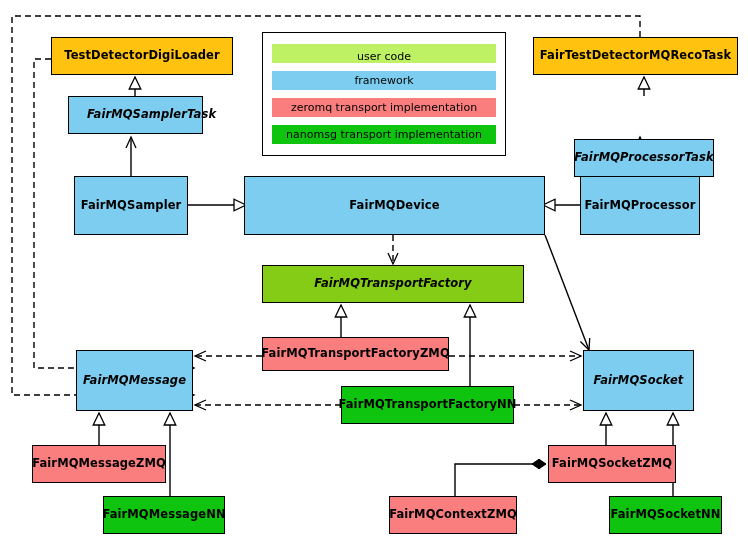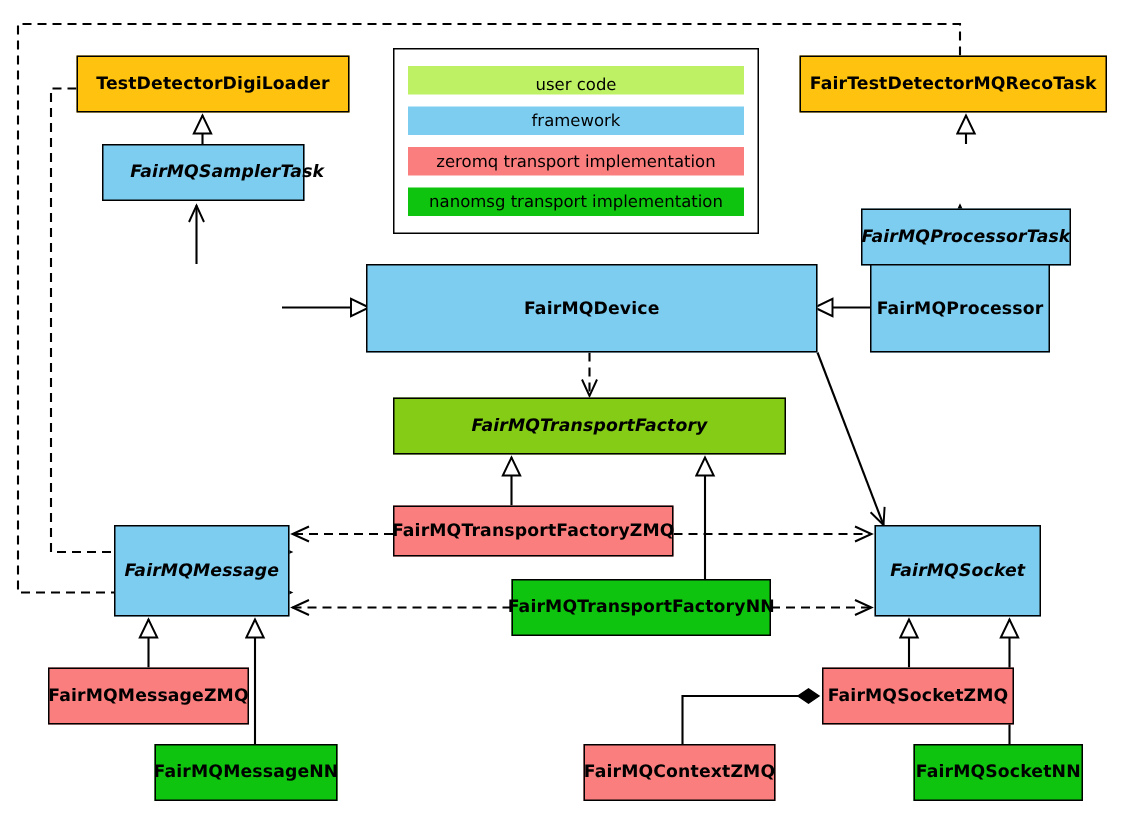--- a/index.html
+++ b/index.html
@@ -154,20 +154,23 @@
   </div>
 
   <div class="node abstract" style="left:68px; top:96px; width:135px; height:38px; background:#7DCDF0;padding-left:32px;">
     <span>FairMQSamplerTask</span>
   </div>
 
   <div class="node abstract" style="left:574px; top:96px; width:140px; height:38px; background:#7DCDF0;margin-top:43px;">
     <span>FairMQProcessorTask</span>
   </div>
 
+  <div class="node" style="left:74px; top:176px; width:114px; height:59px; background:#7DCDF0;">
+    <span>FairMQSampler</span>
+  </div>
 
   <div class="node" style="left:244px; top:176px; width:301px; height:59px; background:#7DCDF0;justify-content:center;">
     <span>FairMQDevice</span>
   </div>
 
   <div class="node" style="left:580px; top:176px; width:120px; height:59px; background:#7DCDF0;">
     <span>FairMQProcessor</span>
   </div>
 
   <div class="node abstract" style="left:262px; top:265px; width:262px; height:38px; background:#84cc16;">

